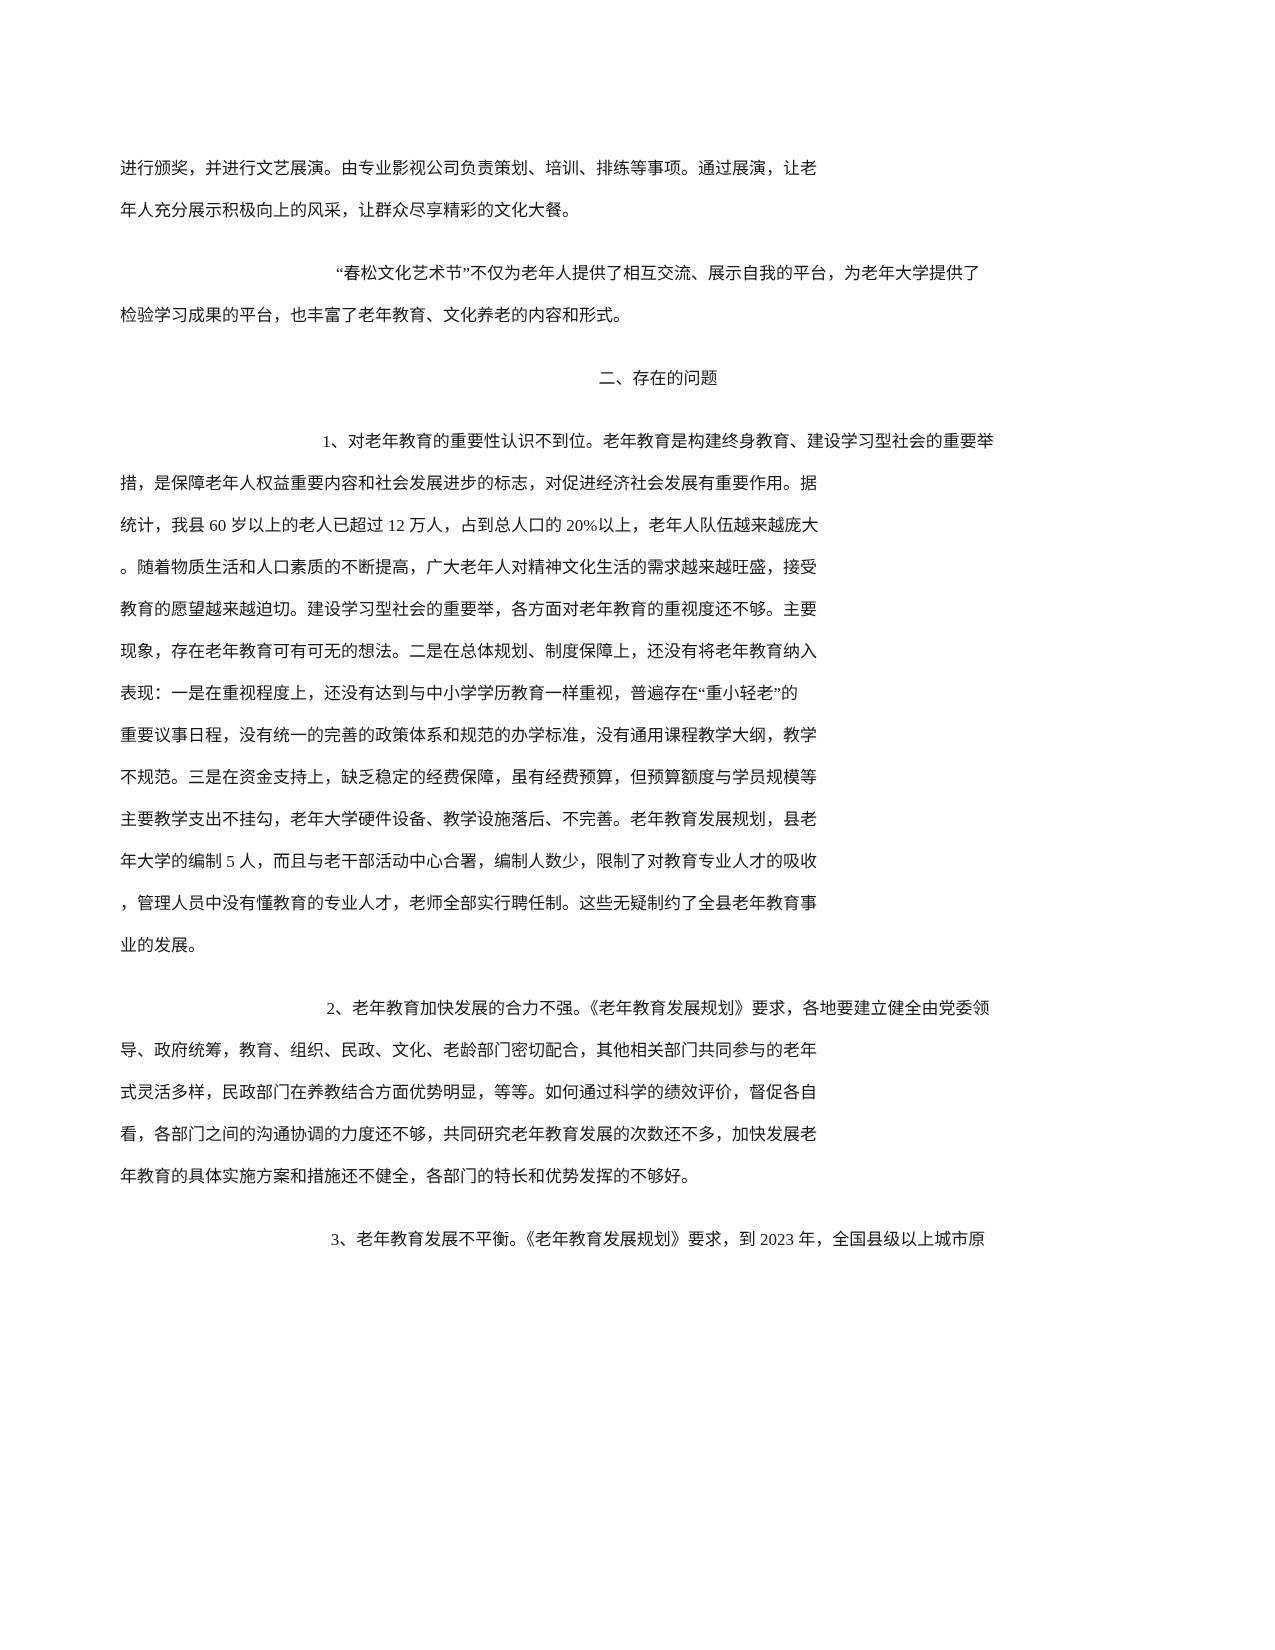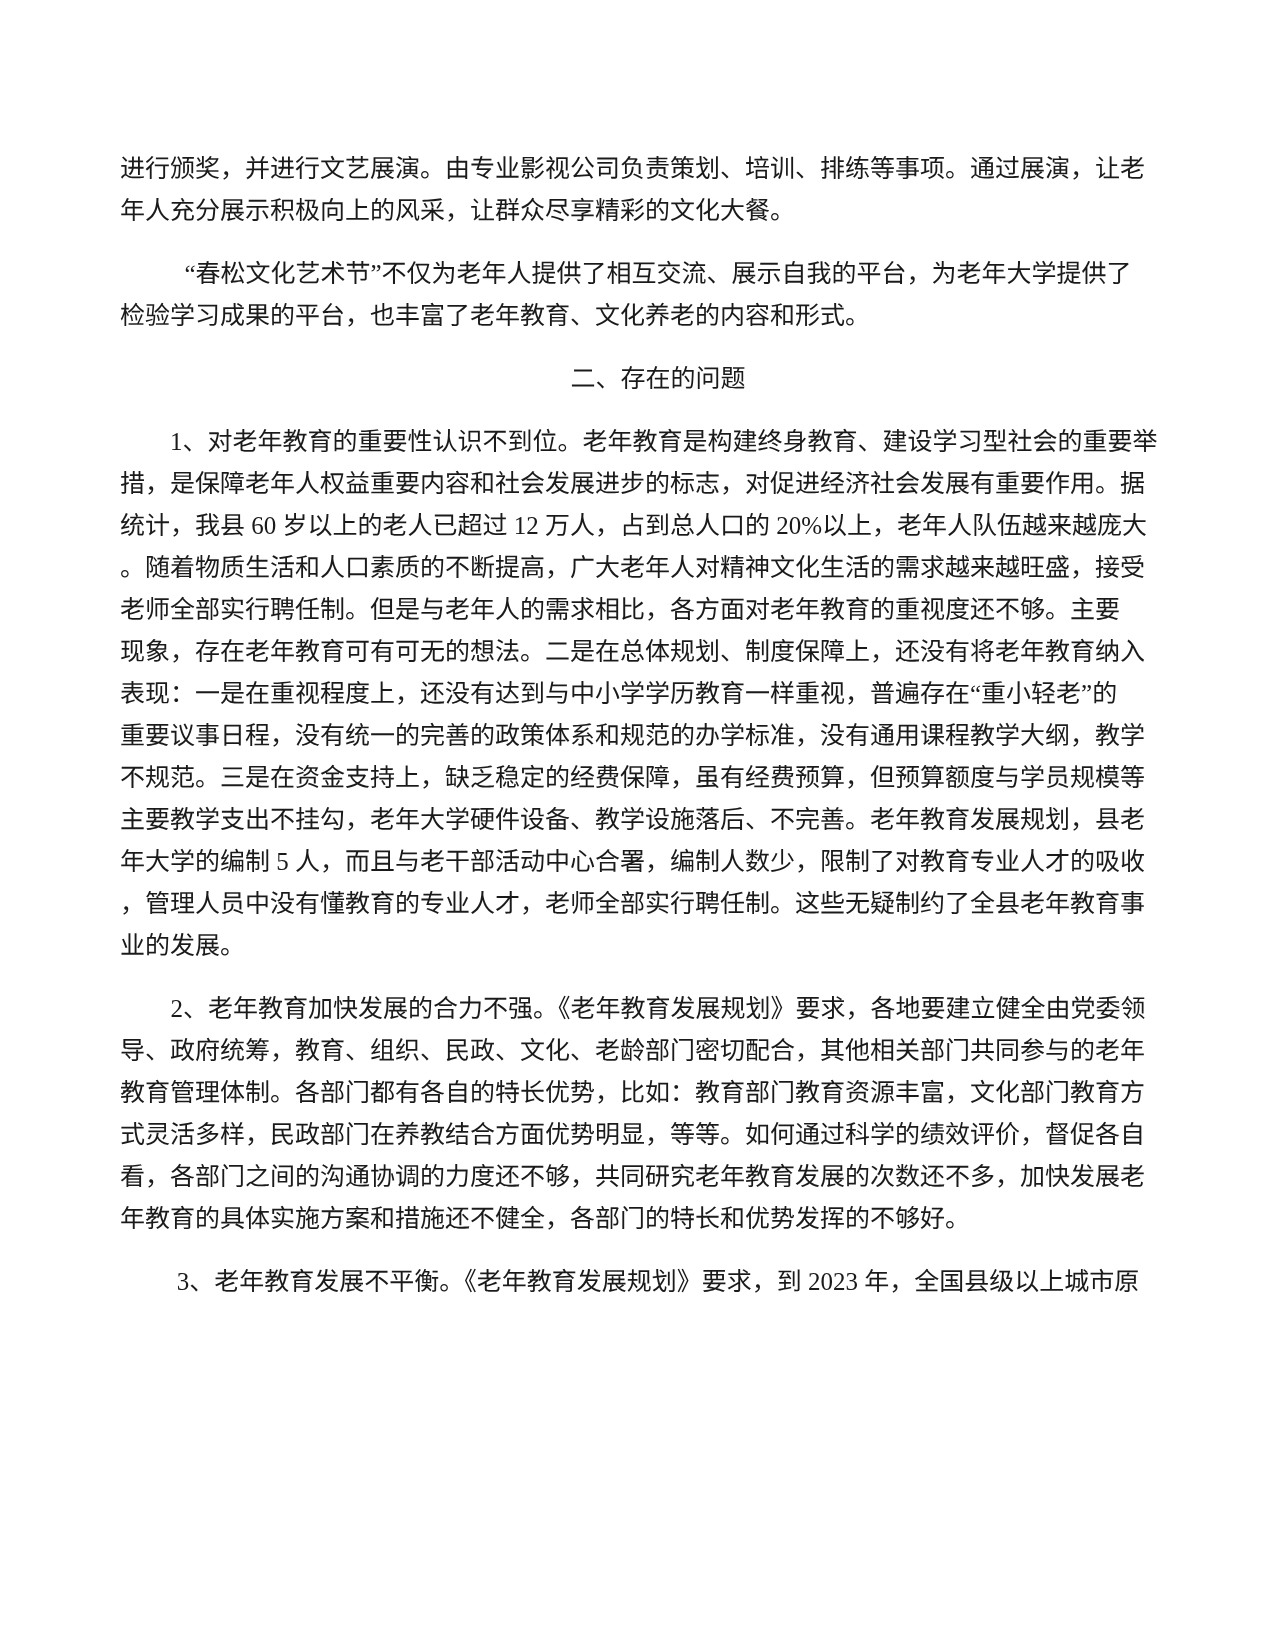--- a/index.html
+++ b/index.html
@@ -17,21 +17,21 @@
     position: absolute;
     inset: 0;
     background: #ffffff;
   }
   .doc-content {
     position: absolute;
     left: 120px;
     top: 148px;
     width: 1026px;
     font-family: "Liberation Serif", "DejaVu Serif", serif;
-    font-size: 25px;
+    font-size: 17px;
     line-height: 42px;
     color: #1a1a1a;
     font-weight: 400;
   }
   .para {
     margin: 0 0 21px 0;
   }
   .para:last-child {
     margin-bottom: 0;
   }
@@ -62,34 +62,33 @@
         <div class="line">检验学习成果的平台，也丰富了老年教育、文化养老的内容和形式。</div>
       </div>
       <div class="para heading">
         <div class="line indent">二、存在的问题</div>
       </div>
       <div class="para">
         <div class="line indent">1、对老年教育的重要性认识不到位。老年教育是构建终身教育、建设学习型社会的重要举</div>
         <div class="line">措，是保障老年人权益重要内容和社会发展进步的标志，对促进经济社会发展有重要作用。据</div>
         <div class="line">统计，我县 60 岁以上的老人已超过 12 万人，占到总人口的 20%以上，老年人队伍越来越庞大</div>
         <div class="line">。随着物质生活和人口素质的不断提高，广大老年人对精神文化生活的需求越来越旺盛，接受</div>
-        <div class="line">老师全部实行聘任制。但是与老年人的需求相比，各方面对老年教育的重视度还不够。主要</div>
+        <div class="line">教育的愿望越来越迫切。建设学习型社会的重要举，各方面对老年教育的重视度还不够。主要</div>
         <div class="line">现象，存在老年教育可有可无的想法。二是在总体规划、制度保障上，还没有将老年教育纳入</div>
         <div class="line">表现：一是在重视程度上，还没有达到与中小学学历教育一样重视，普遍存在“重小轻老”的</div>
         <div class="line">重要议事日程，没有统一的完善的政策体系和规范的办学标准，没有通用课程教学大纲，教学</div>
         <div class="line">不规范。三是在资金支持上，缺乏稳定的经费保障，虽有经费预算，但预算额度与学员规模等</div>
         <div class="line">主要教学支出不挂勾，老年大学硬件设备、教学设施落后、不完善。老年教育发展规划，县老</div>
         <div class="line">年大学的编制 5 人，而且与老干部活动中心合署，编制人数少，限制了对教育专业人才的吸收</div>
         <div class="line">，管理人员中没有懂教育的专业人才，老师全部实行聘任制。这些无疑制约了全县老年教育事</div>
         <div class="line">业的发展。</div>
       </div>
       <div class="para">
         <div class="line indent">2、老年教育加快发展的合力不强。《老年教育发展规划》要求，各地要建立健全由党委领</div>
         <div class="line">导、政府统筹，教育、组织、民政、文化、老龄部门密切配合，其他相关部门共同参与的老年</div>
-        <div class="line">教育管理体制。各部门都有各自的特长优势，比如：教育部门教育资源丰富，文化部门教育方</div>
         <div class="line">式灵活多样，民政部门在养教结合方面优势明显，等等。如何通过科学的绩效评价，督促各自</div>
         <div class="line">看，各部门之间的沟通协调的力度还不够，共同研究老年教育发展的次数还不多，加快发展老</div>
         <div class="line">年教育的具体实施方案和措施还不健全，各部门的特长和优势发挥的不够好。</div>
       </div>
       <div class="para">
         <div class="line indent">3、老年教育发展不平衡。《老年教育发展规划》要求，到 2023 年，全国县级以上城市原</div>
       </div>
     </div>
 </div>
 

